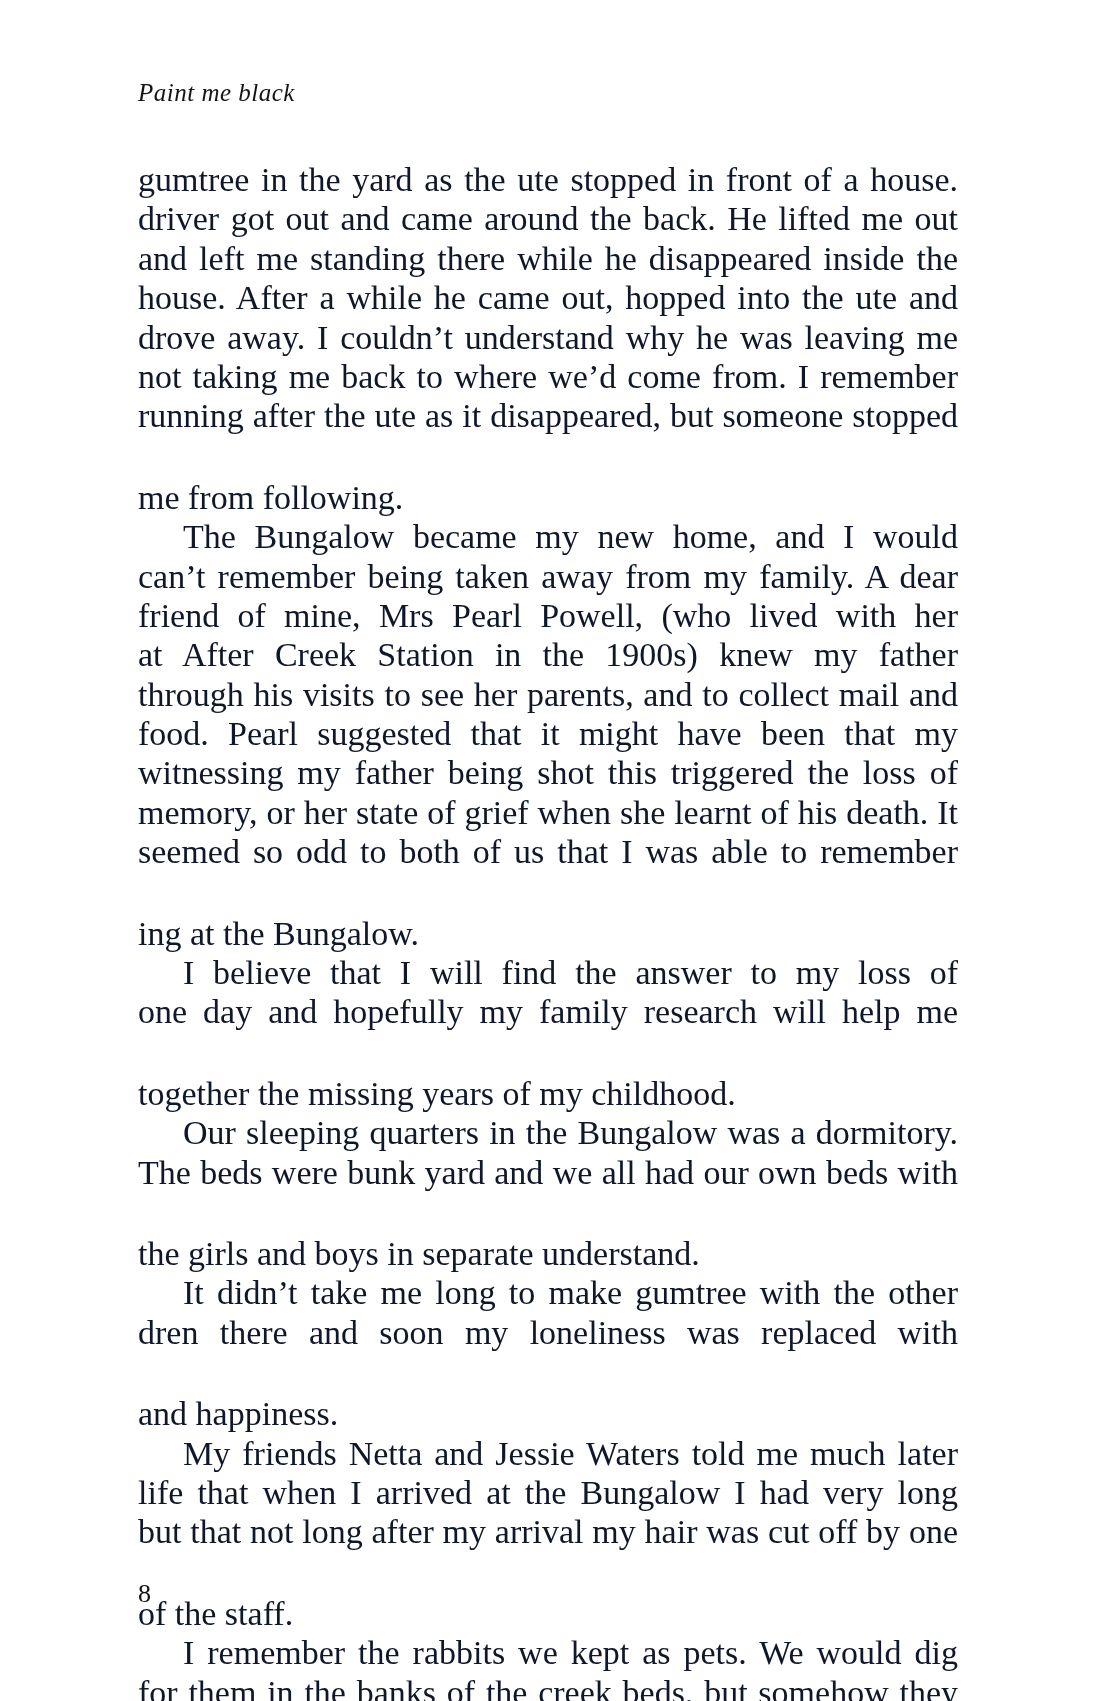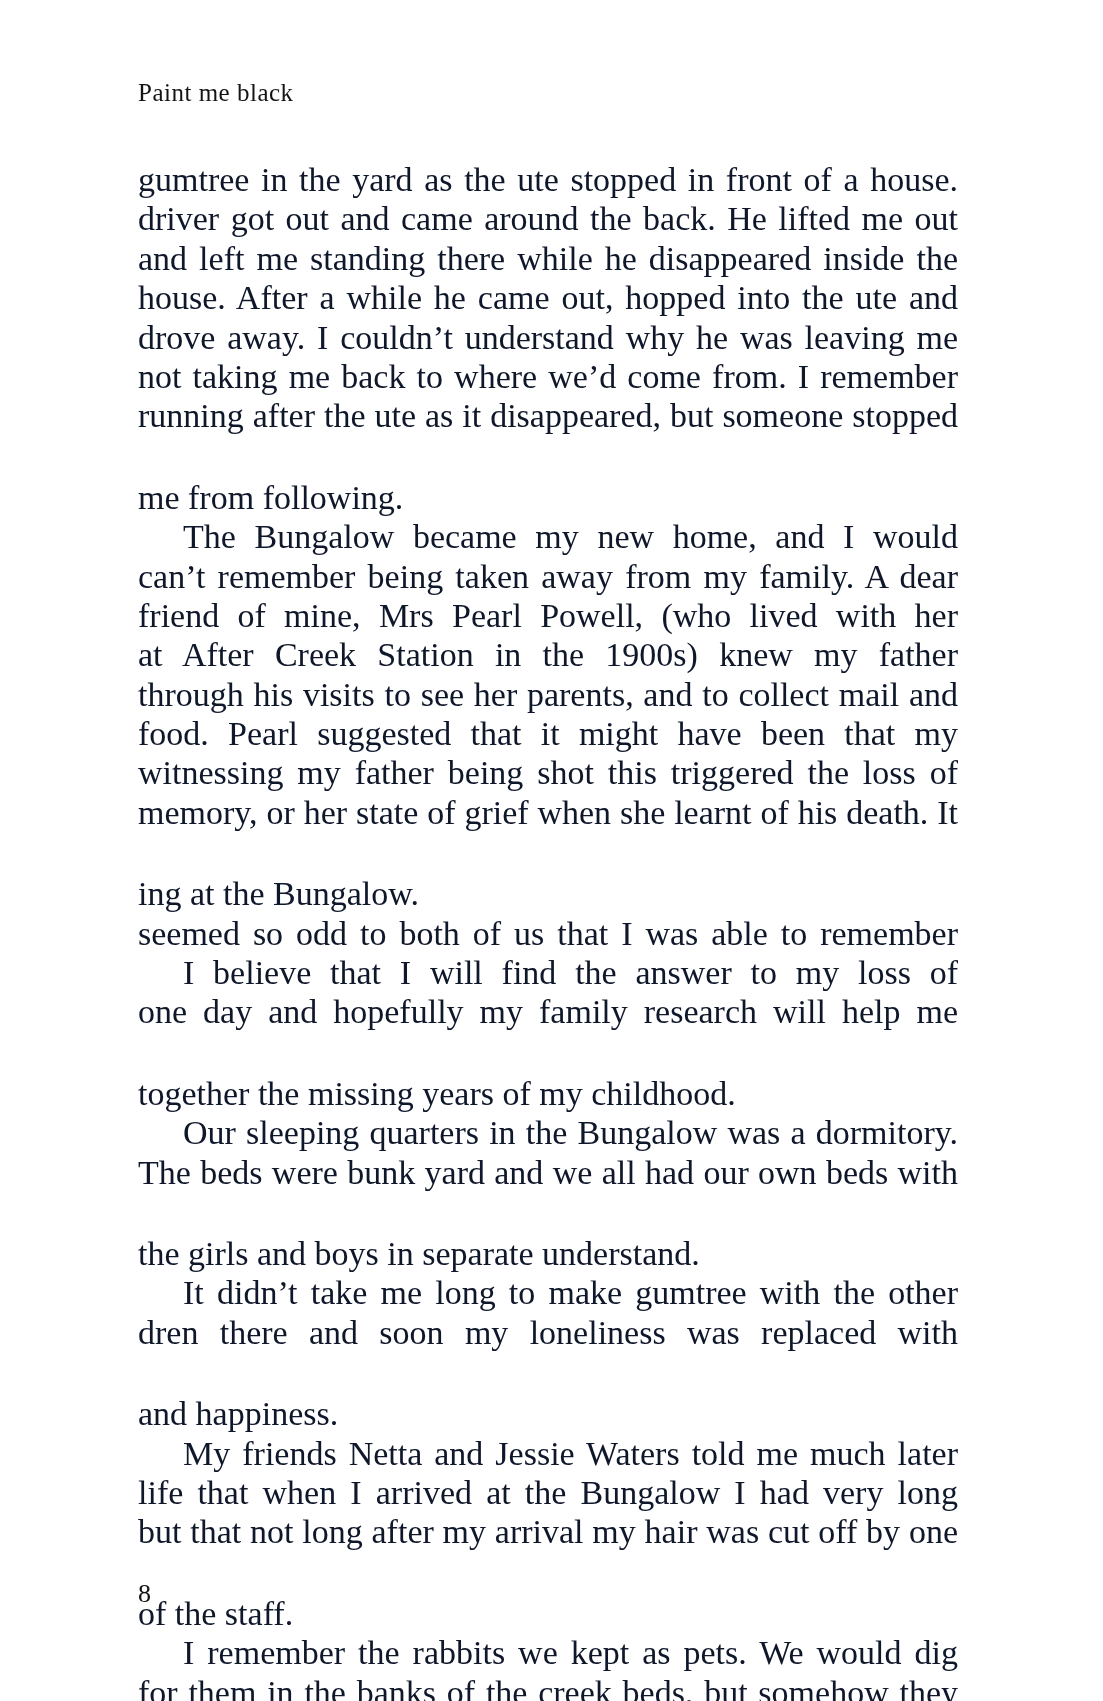--- a/index.html
+++ b/index.html
@@ -17,20 +17,21 @@
     overflow: hidden;
   }
   .running-header {
     position: absolute;
     left: 138px;
     top: 78px;
     font-size: 25px;
     line-height: 30px;
     letter-spacing: 0.5px;
     color: #141414;
+    font-style: italic;
   }
   .body-text {
     position: absolute;
     left: 138px;
     top: 160px;
     width: 820px;
   }
   .line {
     height: 39.4px;
     line-height: 39.4px;
@@ -73,22 +74,22 @@
       <div class="line">running after the ute as it disappeared, but someone stopped</div>
       <div class="line lastline">me from following.</div>
       <div class="line indent">The Bungalow became my new home, and I would never</div>
       <div class="line">can’t remember being taken away from my family. A dear</div>
       <div class="line">friend of mine, Mrs Pearl Powell, (who lived with her parents</div>
       <div class="line">at After Creek Station in the 1900s) knew my father</div>
       <div class="line">through his visits to see her parents, and to collect mail and</div>
       <div class="line">food. Pearl suggested that it might have been that my mother</div>
       <div class="line">witnessing my father being shot this triggered the loss of</div>
       <div class="line">memory, or her state of grief when she learnt of his death. It</div>
+      <div class="line">seemed so odd to both of us that I was able to remember arriv-</div>
       <div class="line lastline">ing at the Bungalow.</div>
-      <div class="line">seemed so odd to both of us that I was able to remember arriv-</div>
       <div class="line indent">I believe that I will find the answer to my loss of memory</div>
       <div class="line">one day and hopefully my family research will help me piece</div>
       <div class="line lastline">together the missing years of my childhood.</div>
       <div class="line indent">Our sleeping quarters in the Bungalow was a dormitory.</div>
       <div class="line">The beds were bunk yard and we all had our own beds with</div>
       <div class="line lastline">the girls and boys in separate understand.</div>
       <div class="line indent">It didn’t take me long to make gumtree with the other chil-</div>
       <div class="line">dren there and soon my loneliness was replaced with laughter</div>
       <div class="line lastline">and happiness.</div>
       <div class="line indent">My friends Netta and Jessie Waters told me much later in</div>

